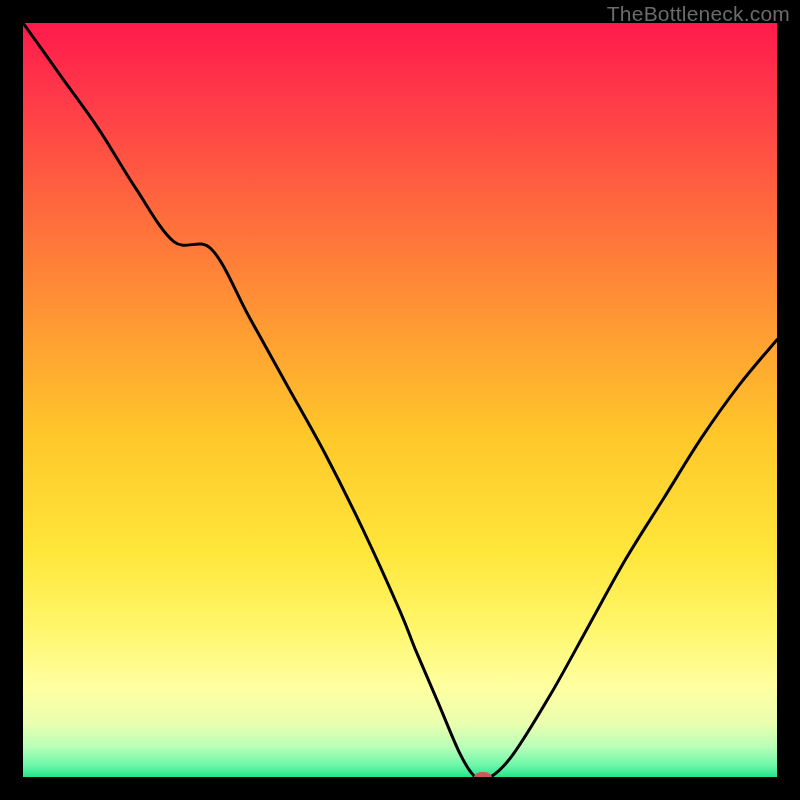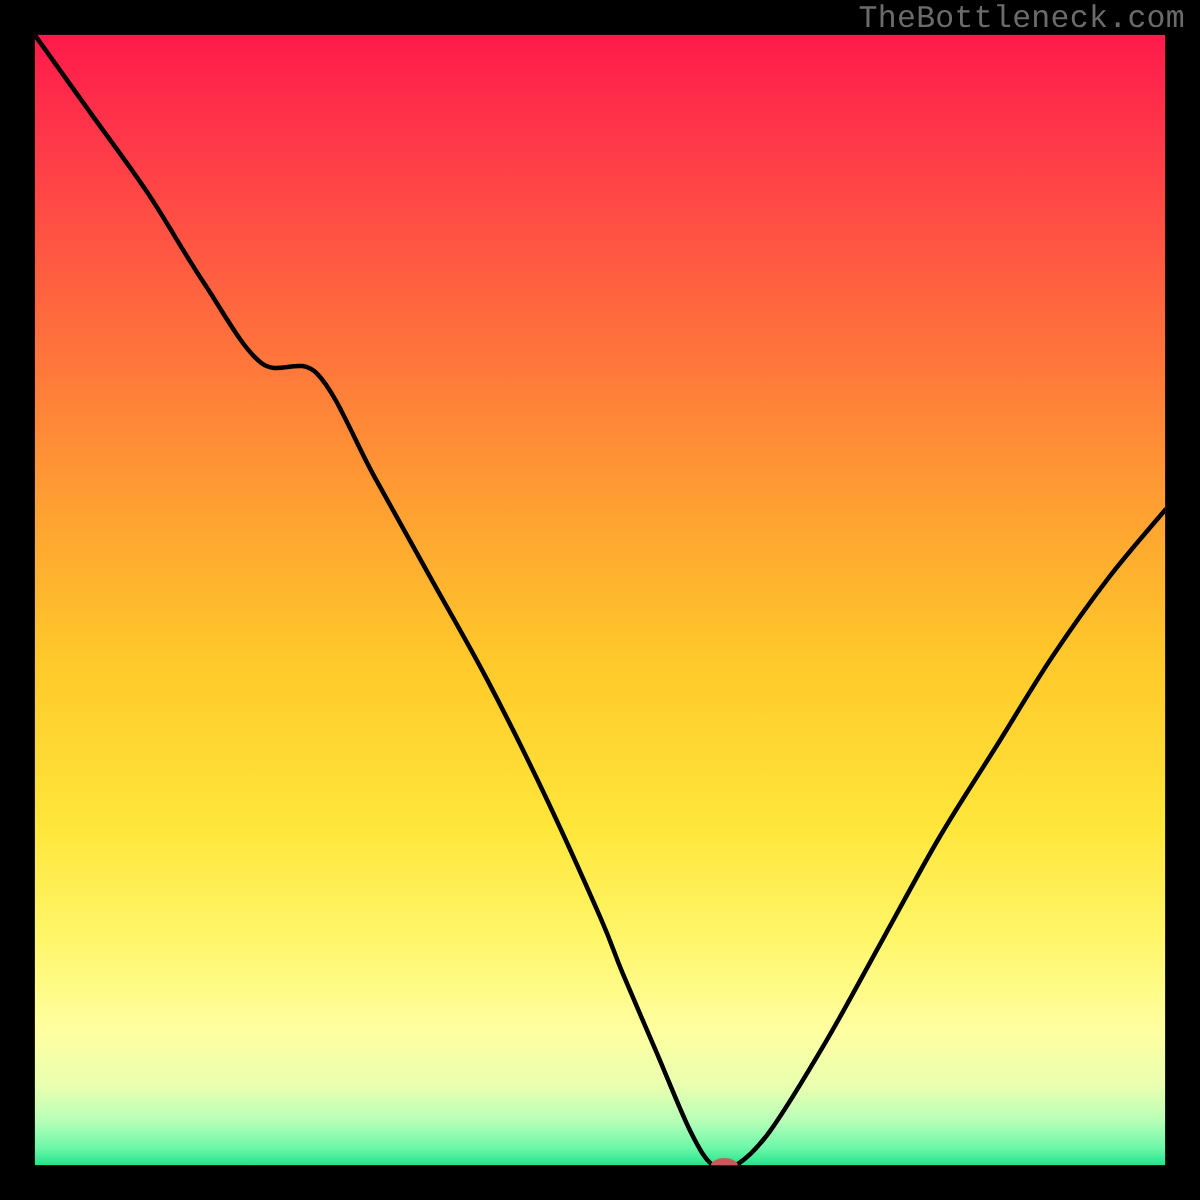--- a/index.html
+++ b/index.html
@@ -26,21 +26,20 @@
     overflow: hidden;
   }
   .attribution {
     position: absolute;
     top: 2px;
     right: 10px;
     color: #6b6b6b;
     font-size: 21px;
     font-weight: 500;
     letter-spacing: 0.2px;
-    font-family: Liberation Mono, monospace;
   }
   svg {
     display: block;
   }
 </style>
 </head>
 <body>
 
 <div class="frame">
 

